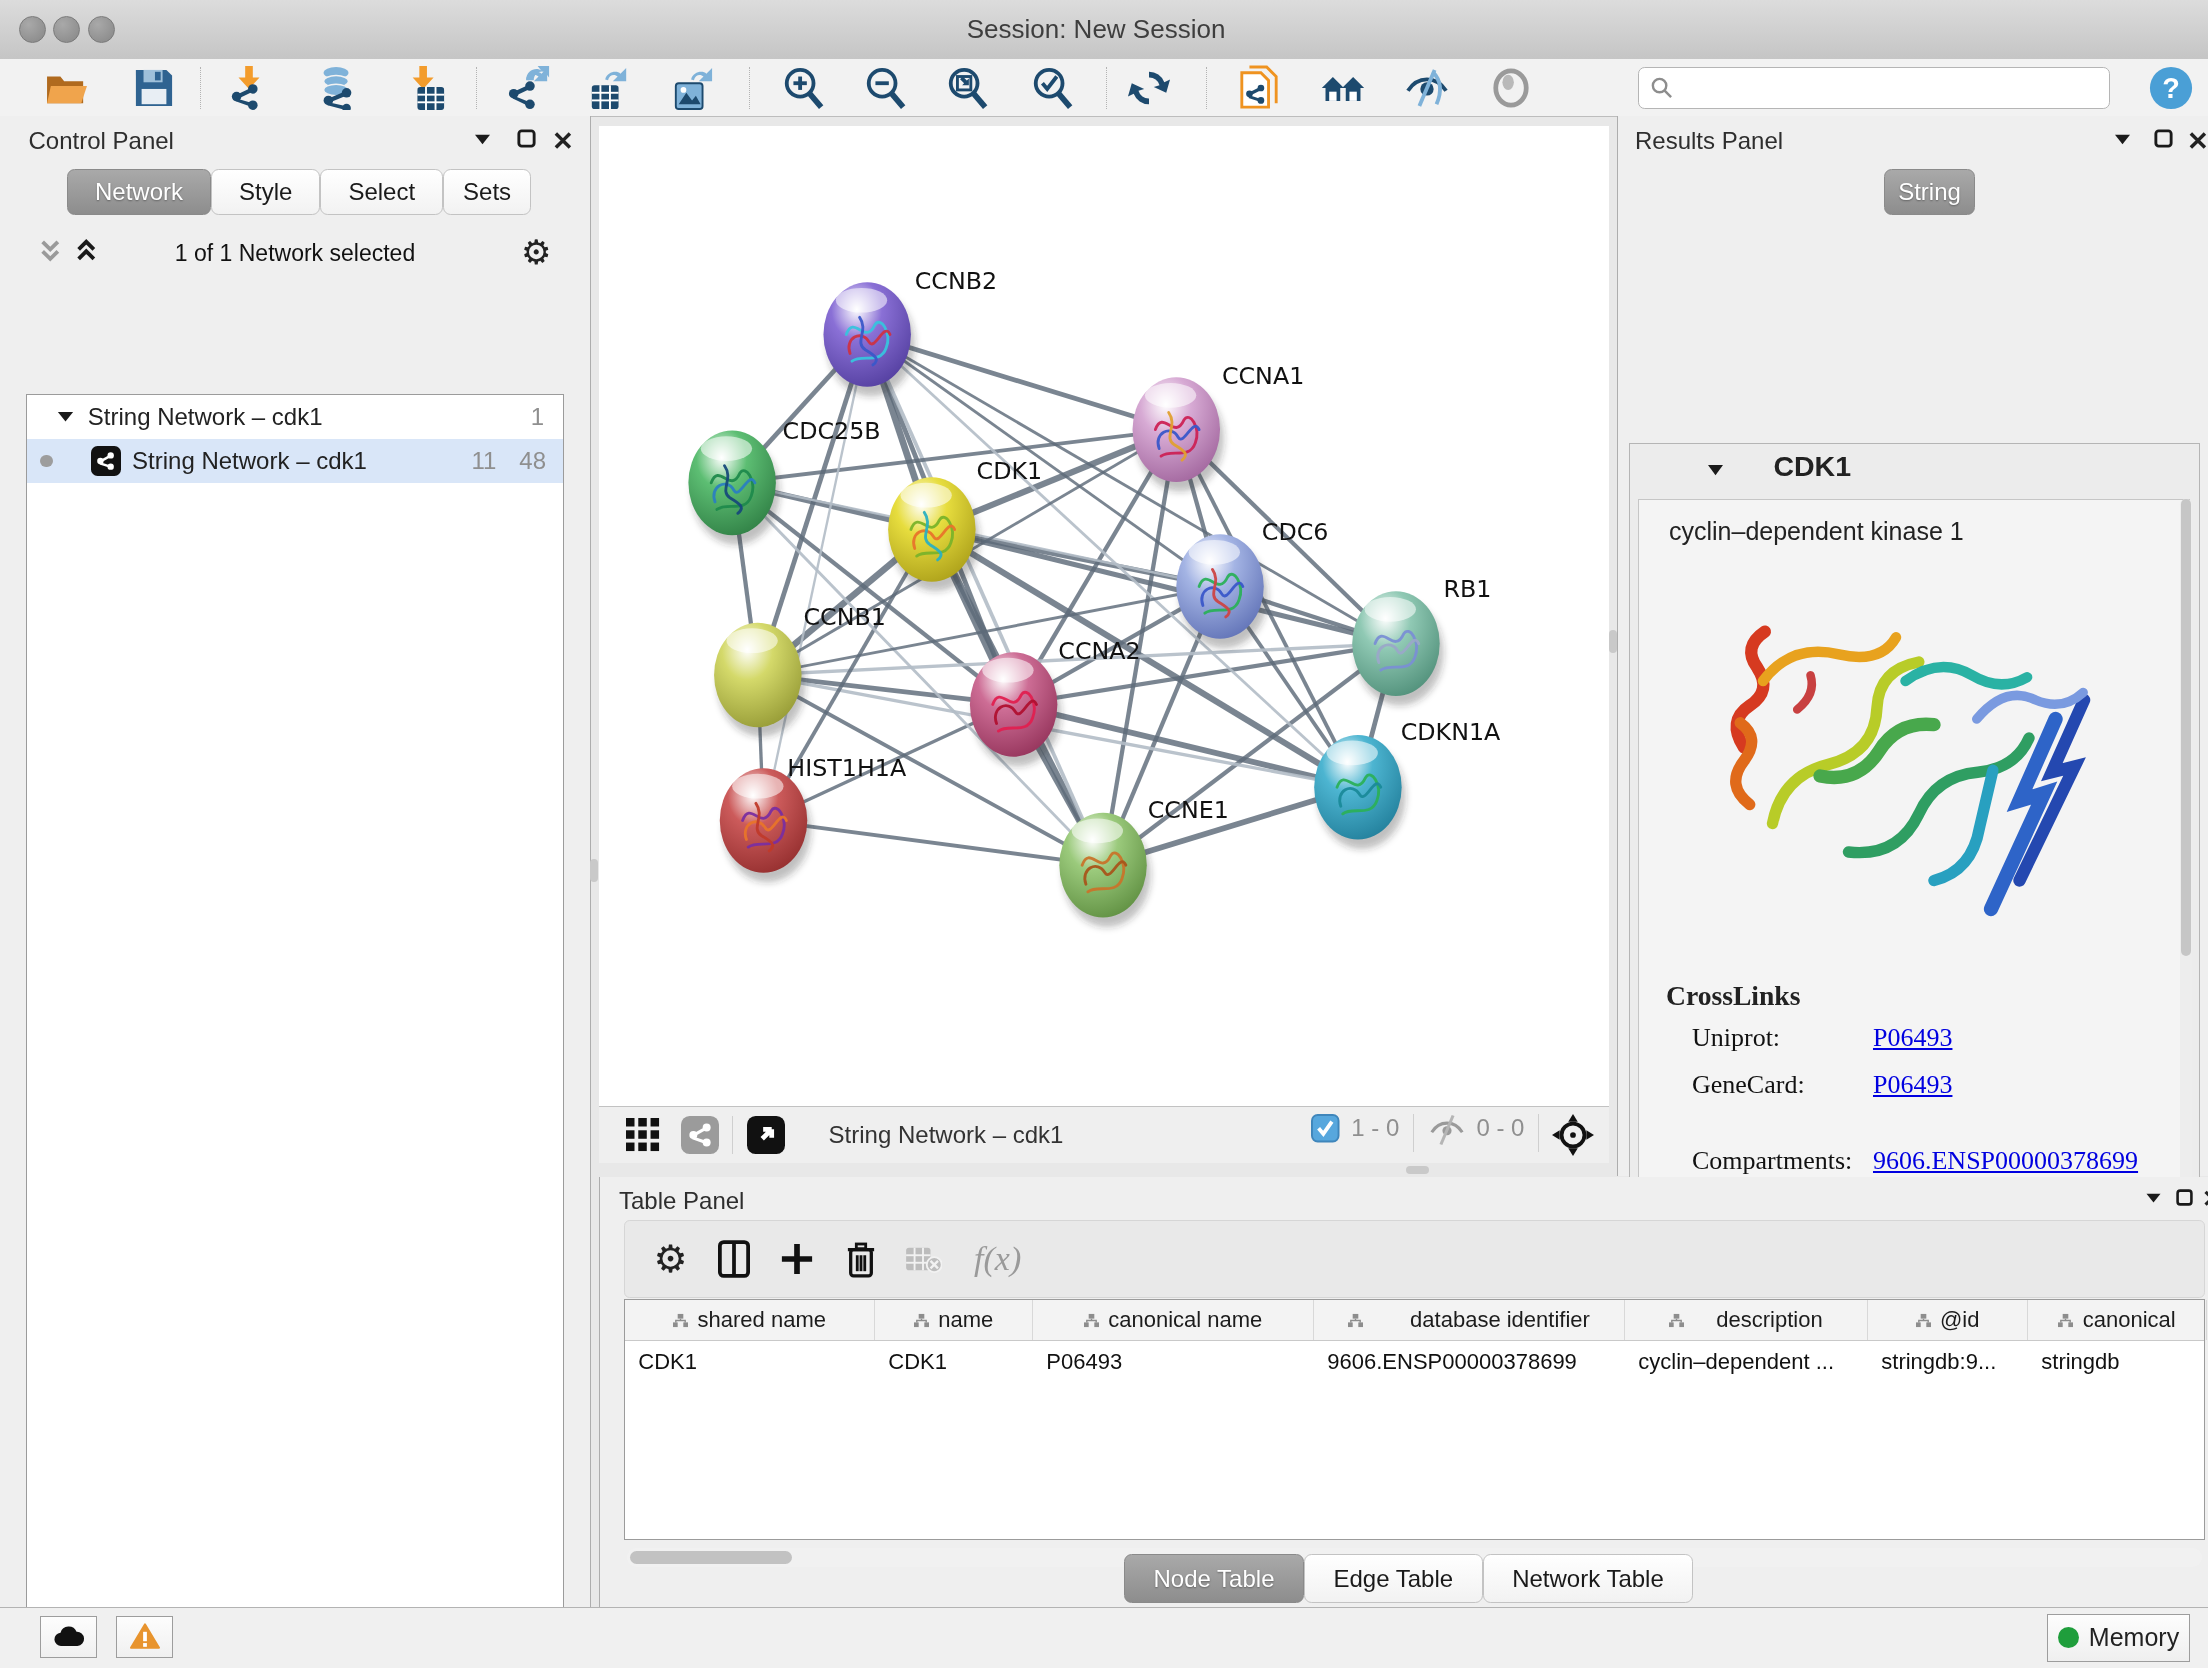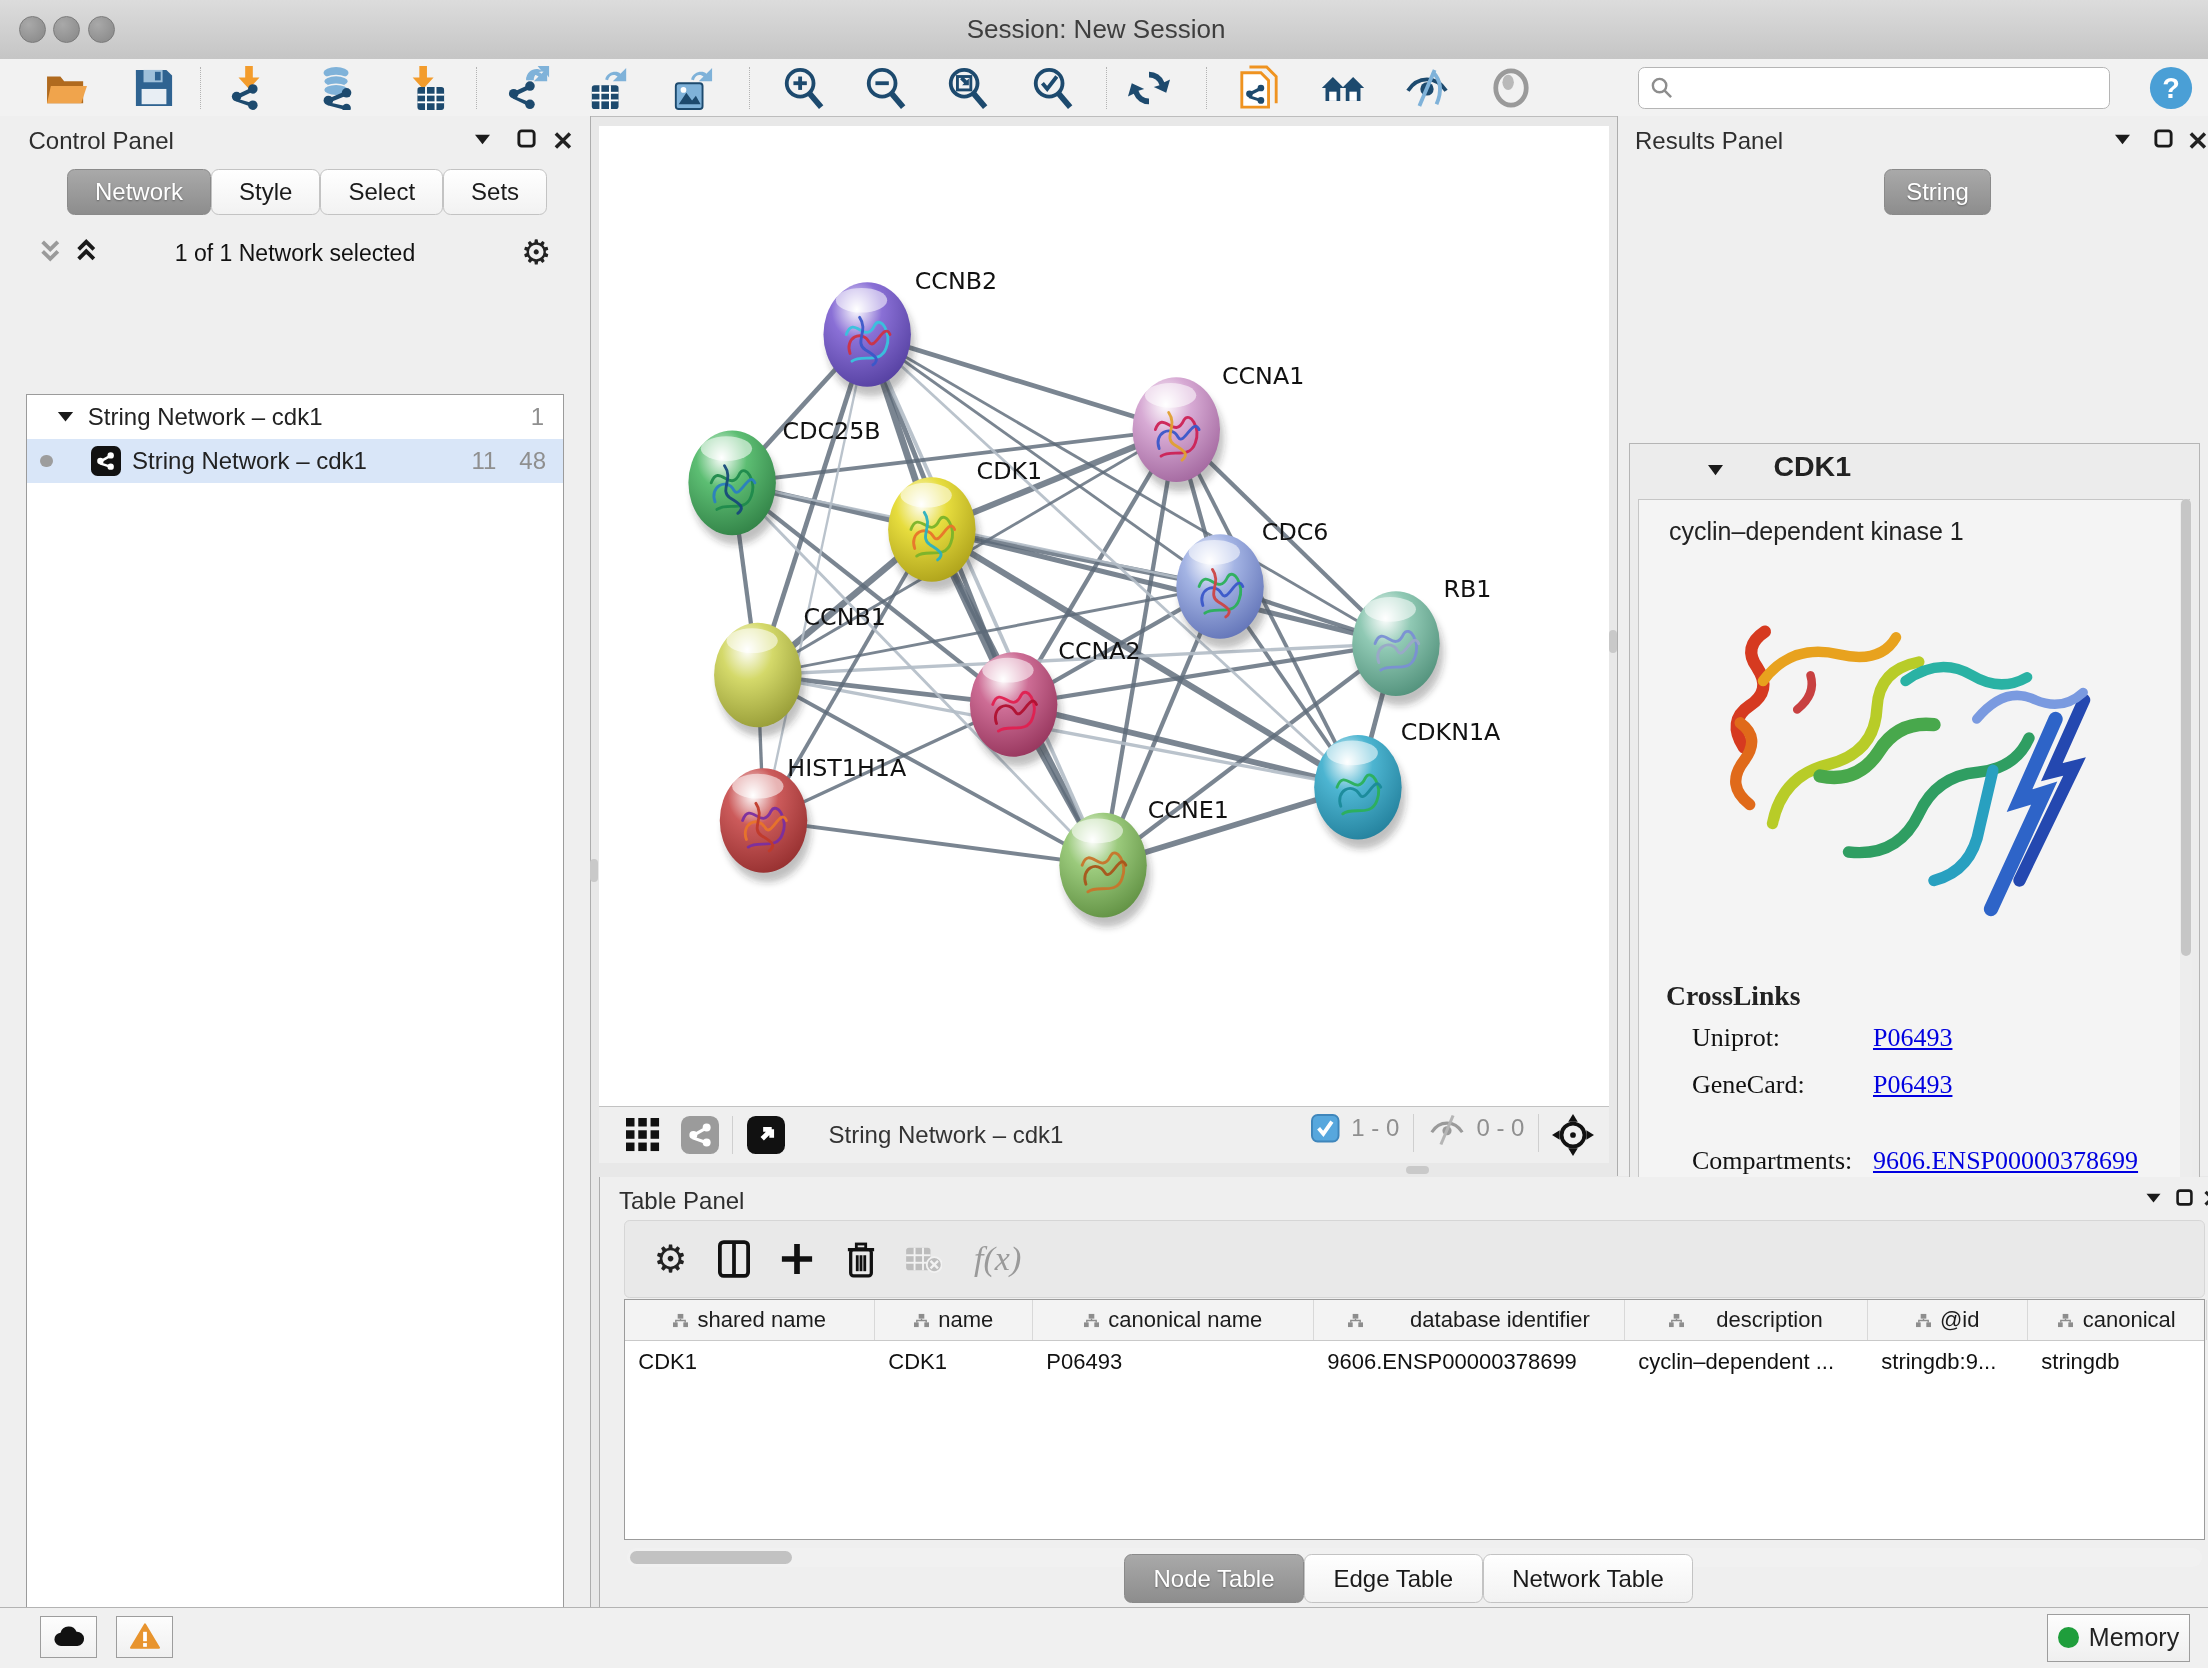--- a/index.html
+++ b/index.html
@@ -289,21 +289,21 @@
     <svg width="21" height="21" viewBox="0 0 22 22">
         <rect x="3" y="3" width="16" height="16" rx="3" fill="none" stroke="#1a1a1a" stroke-width="3"></rect>
       </svg>
     </div>
   <div class="abs" style="left:552px;top:9.5px;font-size:26px;font-weight:bold">✕</div>
 
   <div id="cp-tabs" class="abs" style="left:67px;top:53px;display:flex">
       <div class="tab sel" style="padding: 0px 27px;">Network</div>
       <div class="tab" style="padding: 0px 27px;">Style</div>
       <div class="tab" style="padding: 0px 27px;">Select</div>
-      <div class="tab" style="padding: 0px 27px;">Sets</div>
+      <div class="tab" style="padding: 0px 19px;">Sets</div>
     </div>
 
   <div class="abs" style="left:36px;top:122px">
     <svg width="28.5" height="28.5" viewBox="0 0 30 30">
       <path d="M7 4 L15 12 L23 4" fill="none" stroke="#9a9a9a" stroke-width="4"></path>
       <path d="M7 14 L15 22 L23 14" fill="none" stroke="#9a9a9a" stroke-width="4"></path>
     </svg>
   </div>
   <div class="abs" style="left:72px;top:122px">
     <svg width="28.5" height="28.5" viewBox="0 0 30 30">
@@ -625,21 +625,21 @@
         <path d="M4 4 h16 l-8 10 z" fill="#1a1a1a"></path>
       </svg>
     </div>
   <div class="abs" style="left:535px;top:12.4px">
     <svg width="21" height="21" viewBox="0 0 22 22">
         <rect x="3" y="3" width="16" height="16" rx="3" fill="none" stroke="#1a1a1a" stroke-width="3"></rect>
       </svg>
     </div>
   <div class="abs" style="left:569px;top:9.5px;font-size:26px;font-weight:bold">✕</div>
 
-  <div class="abs tab sel" style="left:266px;top:53px;width:107px">String</div>
+  <div class="abs tab sel" style="left:266px;top:53px;width:91px">String</div>
 
 
   <div id="rp-box2" class="abs">
     <svg class="abs" style="left:74px;top:19px" width="23" height="15" viewBox="0 0 24 16">
         <path d="M4 2 h16 l-8 11 z" fill="#1a1a1a"></path>
       </svg>
     <div class="abs" style="left:143px;top:5.7px;font-size:28.5px;font-weight:bold">CDK1</div>
 
     <div id="rp-inner" class="abs">
       <div class="abs" style="left:30px;top:17px;font-size:25px">cyclin–dependent kinase 1</div>

